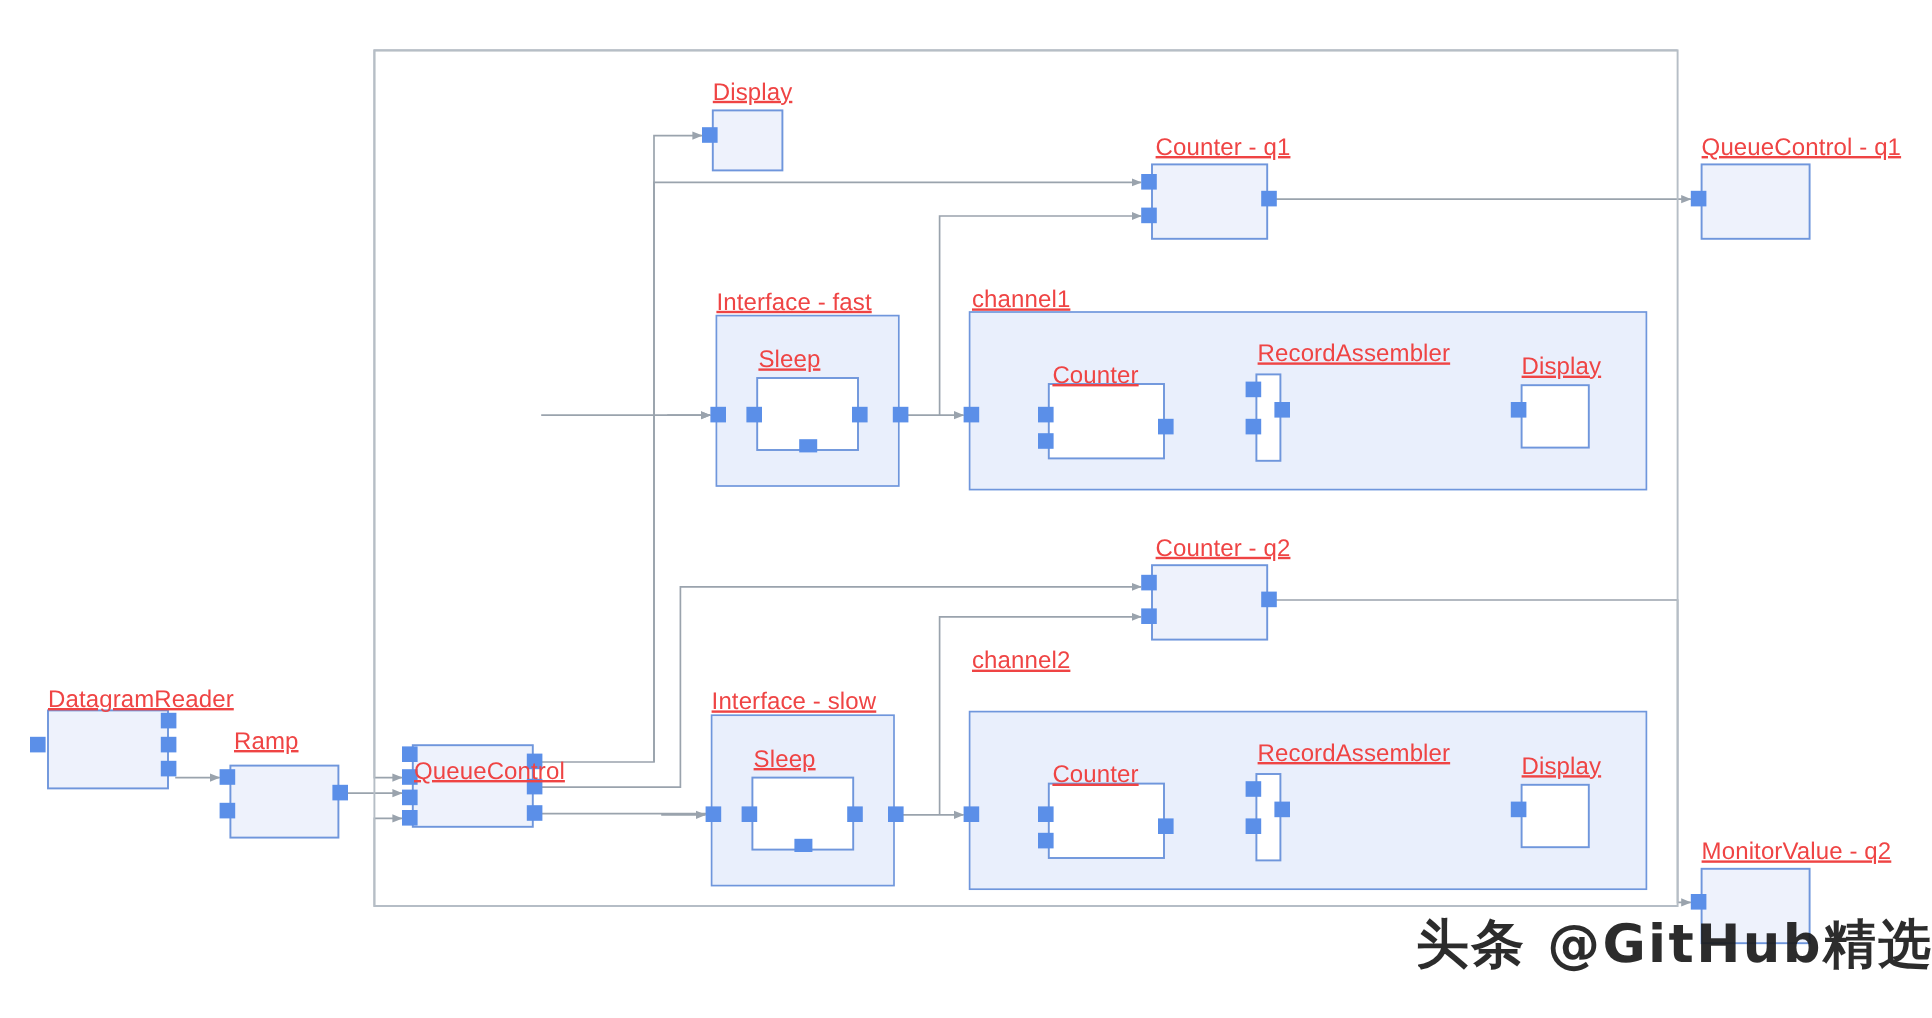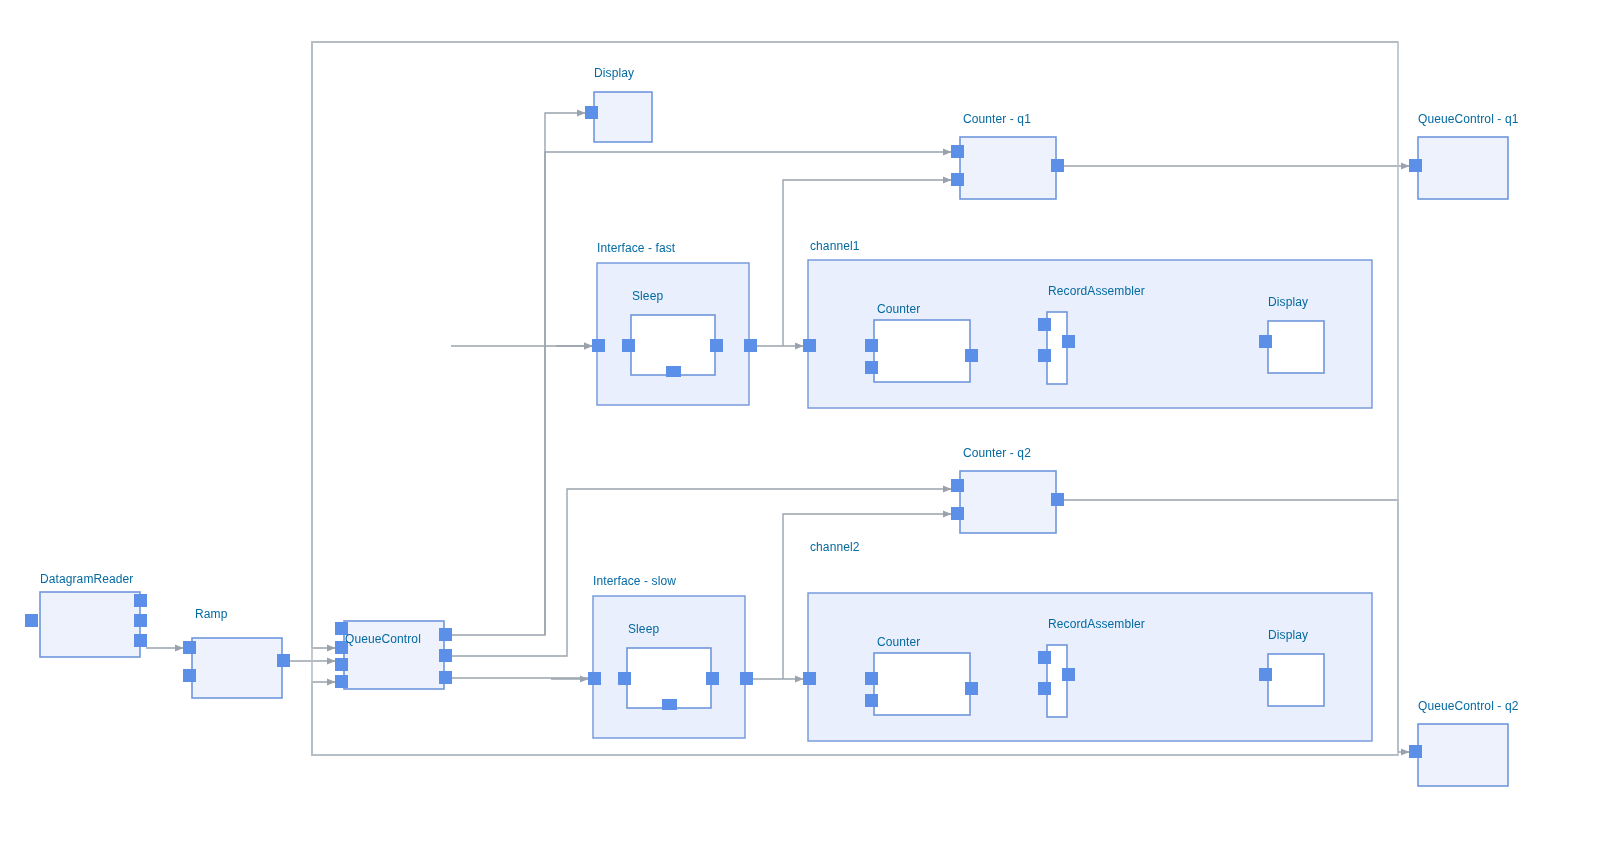--- a/index.html
+++ b/index.html
@@ -1,20 +1,20 @@
 <!DOCTYPE html>
 <html><head>
 <meta charset="utf-8">
 <style>
   html,body{margin:0;padding:0;background:#ffffff;}
   body{font-family:"Liberation Sans",sans-serif;}
   #stage{position:relative;width:1610px;height:848px;background:#ffffff;overflow:hidden;}
   #svgroot{position:absolute;left:0;top:0;width:1610px;height:848px;}
-  .lbl{position:absolute;font-size:12px;color:#0369a1;white-space:nowrap;
-       font-family:"Liberation Sans",sans-serif;letter-spacing:0.1px;}
+  .lbl{position:absolute;font-size:20px;color:#ef4444;white-space:nowrap;
+       font-family:"Liberation Sans",sans-serif;letter-spacing:0.1px;text-decoration:underline;}
   .wm{position:absolute;font-size:44px;color:#1b1b1b;white-space:nowrap;
       font-family:"DejaVu Sans",sans-serif;font-weight:700;opacity:.92;letter-spacing:2px;}
 </style>
 </head>
 <body>
 
 <div id="stage">
   <svg id="svgroot">
     <defs>
       <marker id="ah" markerWidth="9" markerHeight="8" refX="8" refY="4" orient="auto" markerUnits="userSpaceOnUse">
@@ -134,23 +134,24 @@
       <div class="lbl" style="left: 593px; top: 574px;">Interface - slow</div>
       <div class="lbl" style="left: 810px; top: 239px;">channel1</div>
       <div class="lbl" style="left: 810px; top: 540px;">channel2</div>
       <div class="lbl" style="left: 40px; top: 572px;">DatagramReader</div>
       <div class="lbl" style="left: 195px; top: 607px;">Ramp</div>
       <div class="lbl" style="left: 345px; top: 600px; margin-top: 32px;">QueueControl</div>
       <div class="lbl" style="left: 594px; top: 66px;">Display</div>
       <div class="lbl" style="left: 963px; top: 112px;">Counter - q1</div>
       <div class="lbl" style="left: 1418px; top: 112px;">QueueControl - q1</div>
       <div class="lbl" style="left: 963px; top: 446px;">Counter - q2</div>
-      <div class="lbl" style="left: 1418px; top: 699px;">QueueControl - q2</div>
+      <div class="lbl" style="left: 1418px; top: 699px;">MonitorValue - q2</div>
       <div class="lbl" style="left: 632px; top: 289px;">Sleep</div>
       <div class="lbl" style="left: 628px; top: 622px;">Sleep</div>
       <div class="lbl" style="left: 877px; top: 302px;">Counter</div>
       <div class="lbl" style="left: 877px; top: 635px;">Counter</div>
       <div class="lbl" style="left: 1048px; top: 284px;">RecordAssembler</div>
       <div class="lbl" style="left: 1048px; top: 617px;">RecordAssembler</div>
       <div class="lbl" style="left: 1268px; top: 295px;">Display</div>
       <div class="lbl" style="left: 1268px; top: 628px;">Display</div>
     </div>
+  <div class="wm" style="left:1180px;top:758px;">头条 @GitHub精选</div>
 </div>
 
 </body></html>

